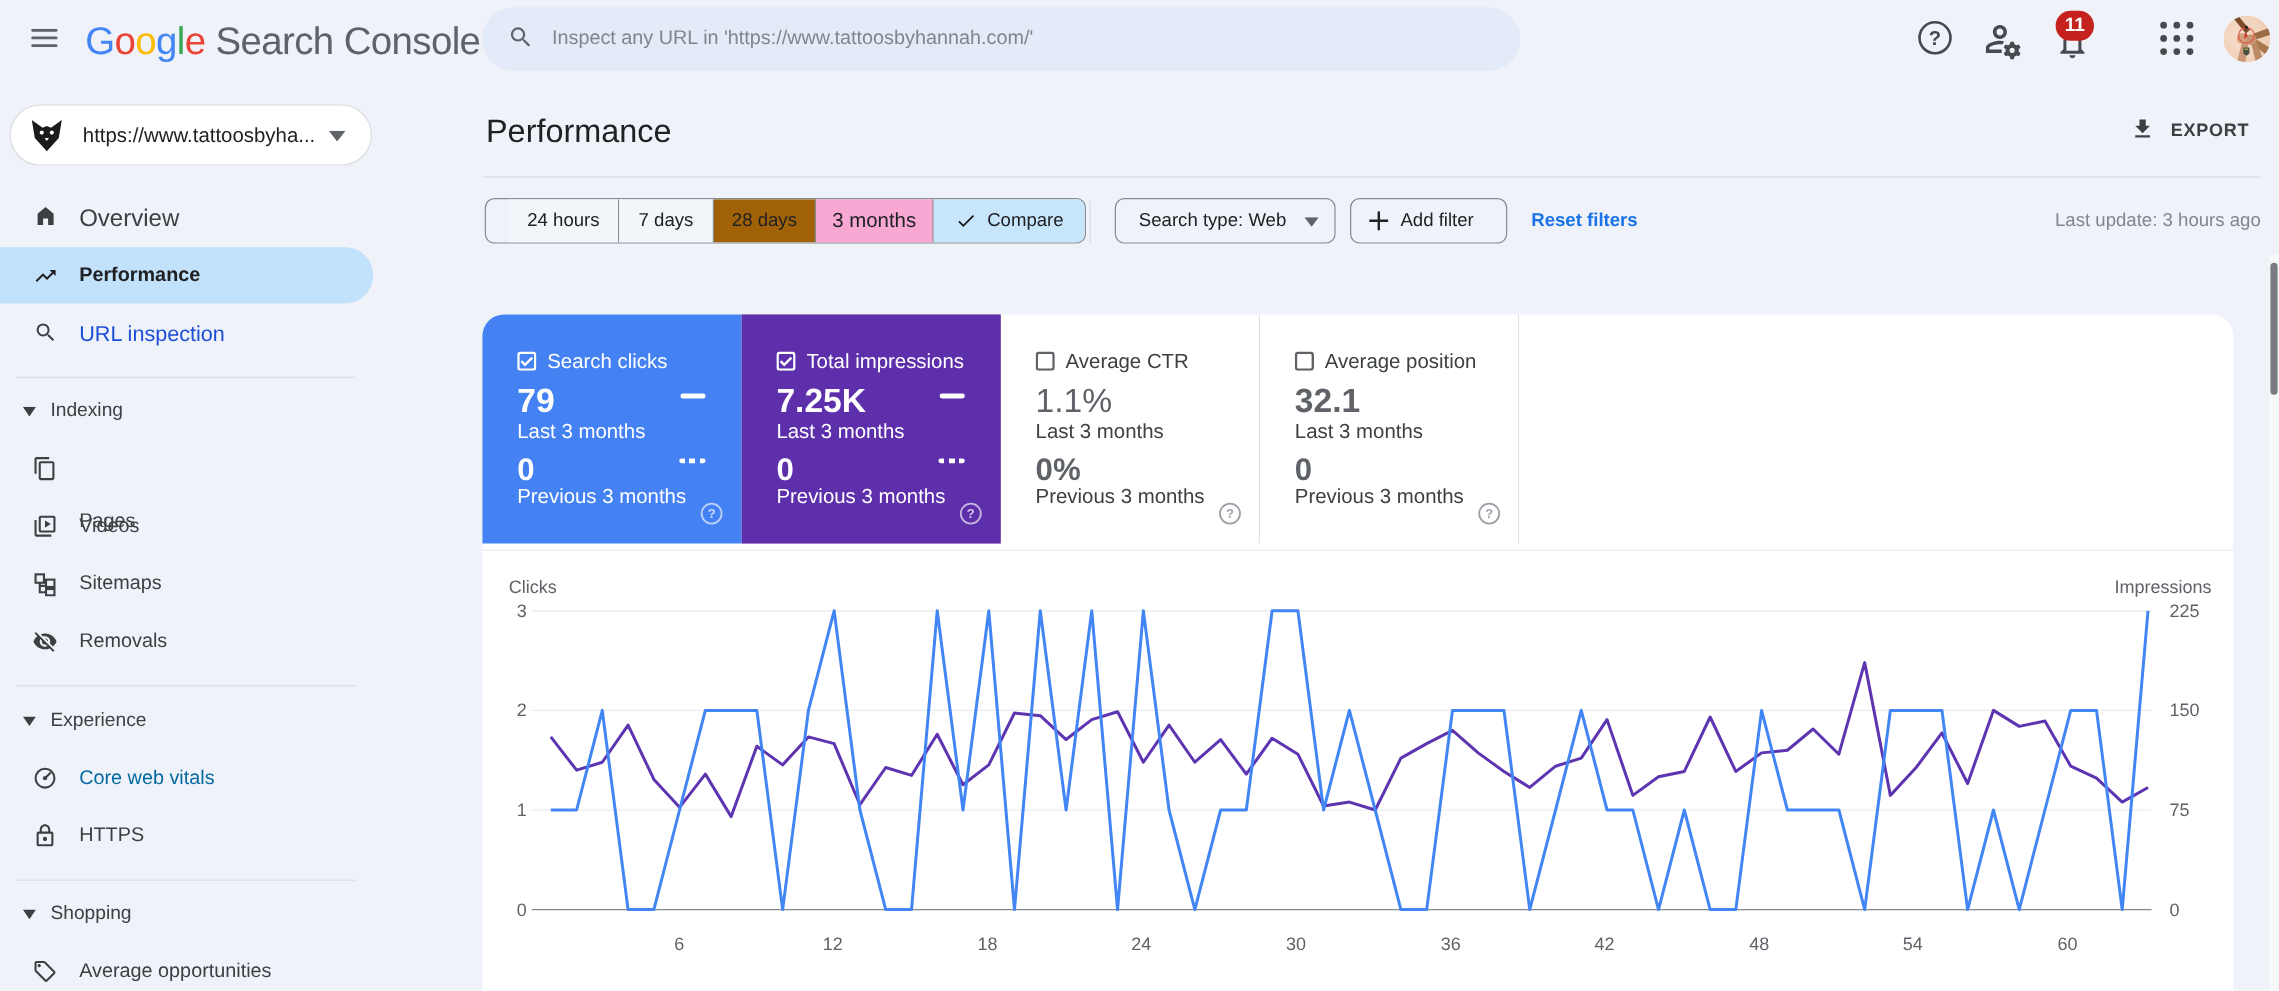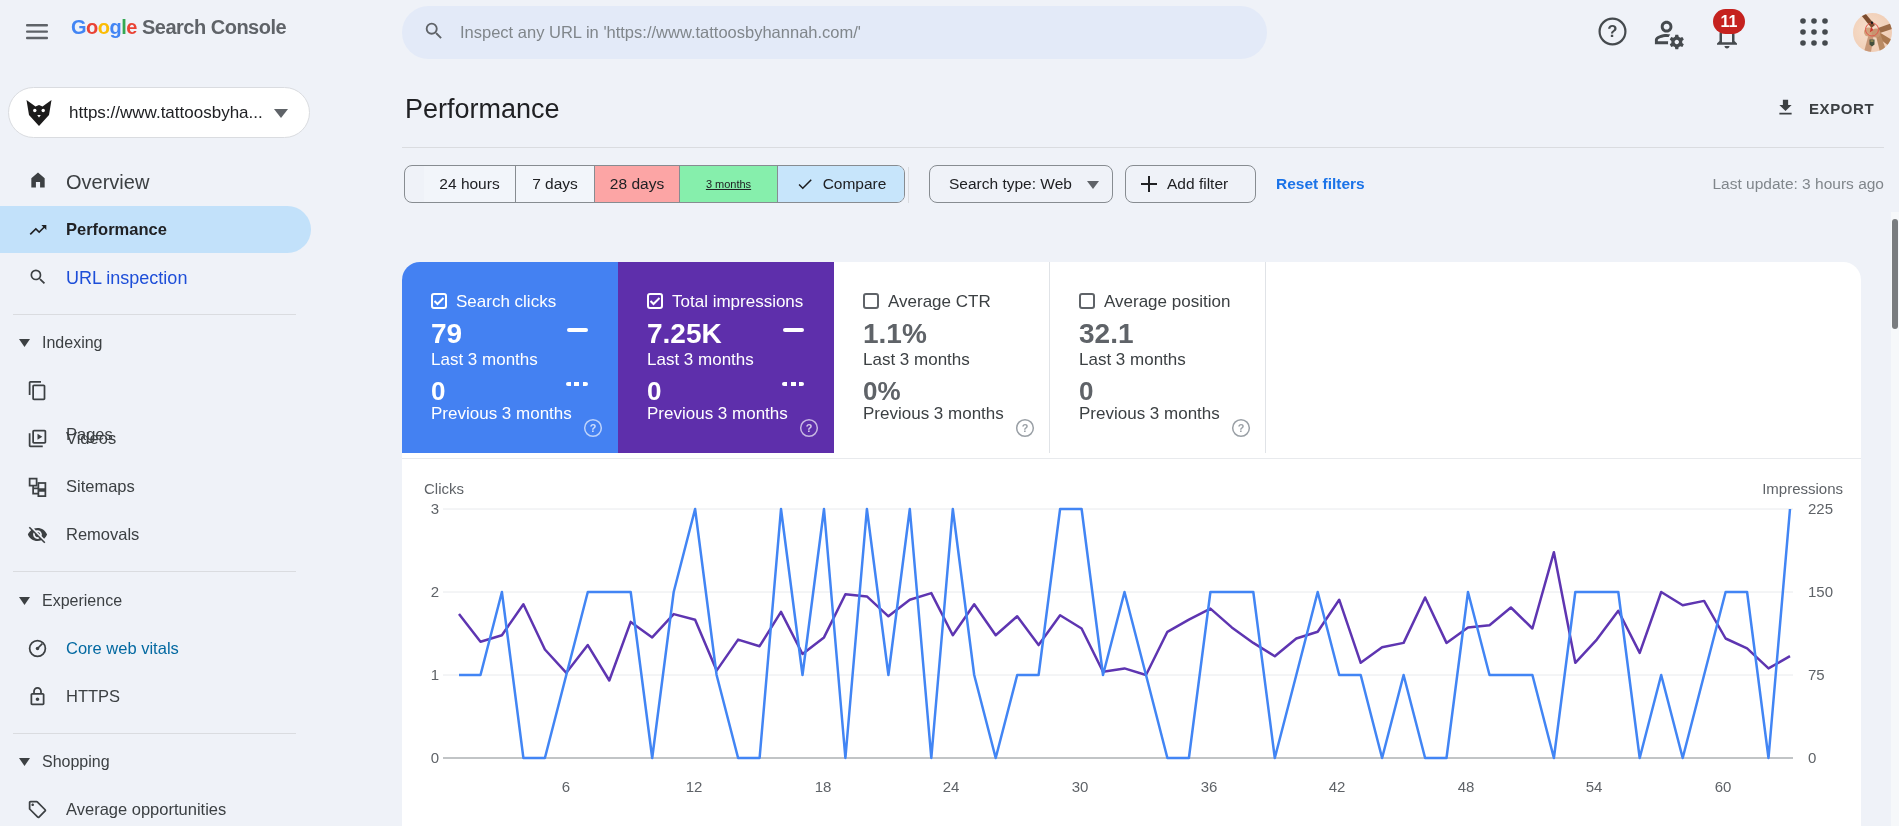--- a/index.html
+++ b/index.html
@@ -10,21 +10,21 @@
 </style>
 </head>
 <body>
 
 <svg class="abs" style="left:26px;top:24px" width="22" height="16" viewBox="0 0 22 16">
   <rect x="0" y="0" width="22" height="2.4" rx="1" fill="#5f6368"></rect>
   <rect x="0" y="6.4" width="22" height="2.4" rx="1" fill="#5f6368"></rect>
   <rect x="0" y="12.8" width="22" height="2.4" rx="1" fill="#5f6368"></rect>
 </svg>
 
-<div class="abs" style="left:71px;top:16px;font-size:20px;letter-spacing:-0.5px;font-weight:bold;">
+<div class="abs" style="left:71px;top:16px;font-size:32px;letter-spacing:-0.5px;">
   <span style="color:#4285f4">G</span><span style="color:#ea4335">o</span><span style="color:#fbbc05">o</span><span style="color:#4285f4">g</span><span style="color:#34a853">l</span><span style="color:#ea4335">e</span><span style="color:#5f6368"> Search Console</span>
 </div>
 
 <div class="abs" style="left:402px;top:6px;width:865px;height:53px;border-radius:27px;background:#e3eaf8;"></div>
 <svg class="abs" style="left:423px;top:20px" width="22" height="22" viewBox="0 0 24 24" fill="#5f6368">
   <path d="M15.5 14h-.79l-.28-.27A6.47 6.47 0 0 0 16 9.5 6.5 6.5 0 1 0 9.5 16c1.61 0 3.09-.59 4.23-1.57l.27.28v.79l5 4.99L20.49 19l-4.99-5zm-6 0C7.01 14 5 11.99 5 9.5S7.01 5 9.5 5 14 7.01 14 9.5 11.99 14 9.5 14z"></path>
 </svg>
 <div class="abs" style="left:460px;top:6px;height:53px;line-height:53px;font-size:16.5px;color:#80868b;">Inspect any URL in 'https://www.tattoosbyhannah.com/'</div>
 
 <svg class="abs" style="left:1597px;top:16px" width="31" height="31" viewBox="0 0 24 24">
@@ -174,22 +174,22 @@
 <svg class="abs" style="left:1775px;top:97px" width="21" height="21" viewBox="0 0 24 24" fill="#3c4043">
     <path d="M19 9h-4V3H9v6H5l7 7 7-7zM5 18v2h14v-2H5z"></path>
   </svg>
 <div class="abs" style="left:1809px;top:100px;font-size:15px;font-weight:bold;letter-spacing:0.6px;color:#3c4043;text-align:right;">EXPORT</div>
 
 <div class="abs" style="left:402px;top:147px;width:1482px;height:1px;background:#dadce0;"></div>
 
 <div class="abs" style="left:404px;top:165px;height:38px;display:flex;border:1px solid #878c91;border-radius:8px;overflow:hidden;padding-left:19px;">
   <div style="width:92px;border-right:1px solid #878c91;background:#f2f5fa;display:flex;align-items:center;justify-content:center;font-size:15.5px;color:#202124;">24 hours</div>
   <div style="width:79px;border-right:1px solid #878c91;background:#f2f5fa;display:flex;align-items:center;justify-content:center;font-size:15.5px;color:#202124;">7 days</div>
-  <div style="width:85px;border-right:1px solid #878c91;background:#fca5a5;display:flex;align-items:center;justify-content:center;font-size:15.5px;color:#202124;">28 days</div>
-  <div style="width:98px;border-right:1px solid #878c91;background:#86efac;display:flex;align-items:center;justify-content:center;font-size:11px;color:#202124;text-decoration:underline;">3 months</div>
+  <div style="width:85px;border-right:1px solid #878c91;background:#a16207;display:flex;align-items:center;justify-content:center;font-size:15.5px;color:#202124;">28 days</div>
+  <div style="width:98px;border-right:1px solid #878c91;background:#f9a8d4;display:flex;align-items:center;justify-content:center;font-size:17px;color:#202124;">3 months</div>
   <div style="width:126px;background:#c7e5fb;display:flex;align-items:center;justify-content:center;font-size:15.5px;color:#202124;">
     <svg width="18" height="18" viewBox="0 0 24 24" style="margin-right:9px">
         <path d="M9 16.17 4.83 12l-1.42 1.41L9 19 21 7l-1.41-1.41z" fill="#1b1c1e"></path>
       </svg>Compare
   </div>
 </div>
 <div class="abs" style="left:908px;top:167px;width:1px;height:36px;background:#dadce0;"></div>
 
 <div class="abs" style="left:929px;top:165px;width:184px;height:38px;border:1px solid #878c91;border-radius:8px;"></div>
 <div class="abs" style="left:949px;top:165px;height:38px;line-height:38px;font-size:15.5px;color:#202124;">Search type: Web</div>
@@ -243,21 +243,21 @@
 <div class="abs" style="left:647px;top:404px;font-size:17px;color:#fff;">Previous 3 months</div>
 <svg class="abs" style="left:799px;top:418px" width="20" height="20" viewBox="0 0 24 24">
     <circle cx="12" cy="12" r="10" fill="none" stroke="rgba(255,255,255,.65)" stroke-width="1.8"></circle>
     <text x="12" y="16.6" text-anchor="middle" font-size="13" font-weight="bold" fill="rgba(255,255,255,.75)" font-family="Liberation Sans,sans-serif">?</text>
   </svg>
 
 <svg class="abs" style="left:863px;top:293px" width="16" height="16" viewBox="0 0 16 16">
     <rect x="1" y="1" width="14" height="14" rx="2" fill="#fff" stroke="#5f6368" stroke-width="2"></rect>
   </svg>
 <div class="abs" style="left:888px;top:292px;font-size:17px;color:#3c4043;">Average CTR</div>
-<div class="abs" style="left:863px;top:318px;font-size:28px;font-weight:bold;color:#5f6368;">1.1%</div>
+<div class="abs" style="left:863px;top:318px;font-size:28px;font-weight:normal;color:#5f6368;">1.1%</div>
 <div class="abs" style="left:863px;top:350px;font-size:17px;color:#3c4043;">Last 3 months</div>
 <div class="abs" style="left:863px;top:376px;font-size:26px;font-weight:bold;color:#5f6368;">0%</div>
 <div class="abs" style="left:863px;top:404px;font-size:17px;color:#3c4043;">Previous 3 months</div>
 <svg class="abs" style="left:1015px;top:418px" width="20" height="20" viewBox="0 0 24 24">
     <circle cx="12" cy="12" r="10" fill="none" stroke="#9aa0a6" stroke-width="1.8"></circle>
     <text x="12" y="16.6" text-anchor="middle" font-size="13" font-weight="bold" fill="#9aa0a6" font-family="Liberation Sans,sans-serif">?</text>
   </svg>
 
 <svg class="abs" style="left:1079px;top:293px" width="16" height="16" viewBox="0 0 16 16">
     <rect x="1" y="1" width="14" height="14" rx="2" fill="#fff" stroke="#5f6368" stroke-width="2"></rect>

